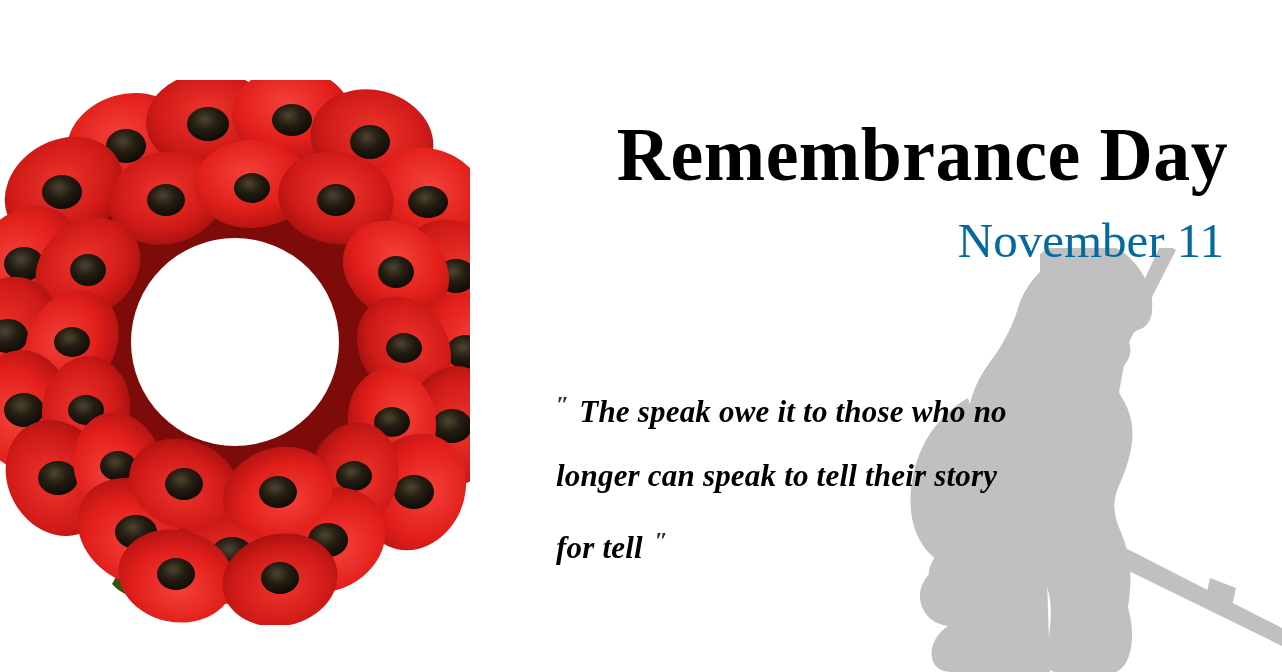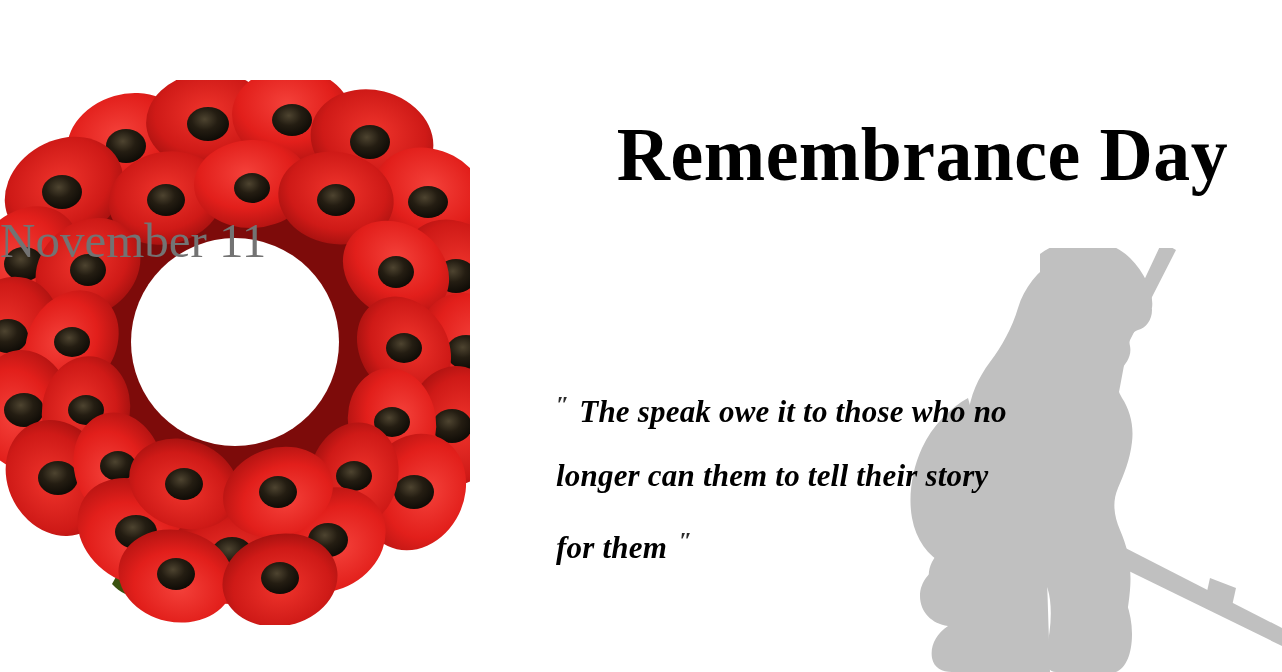--- a/index.html
+++ b/index.html
@@ -65,26 +65,26 @@
     transform: scaleX(0.97);
     transform-origin: 100% 50%;
     white-space: nowrap;
   }
 
   #subtitle {
     position: absolute;
     left: 0;
     top: 196px;
     width: 1224px;
-    text-align: left;
+    text-align: right;
     font-family: "Liberation Serif", serif;
     font-weight: 400;
     font-size: 49px;
     line-height: 1;
-    color: #737373;
+    color: #0369a1;
     white-space: nowrap;
   }
 
   #quote {
     position: absolute;
     left: 556px;
     top: 352px;
     width: 660px;
     font-family: "Liberation Serif", serif;
     font-style: italic;
@@ -363,21 +363,21 @@
 
     <div id="title">Remembrance Day</div>
 
     <div id="subtitle">November 11</div>
 
     <div id="quote">
       <span class="quote-line">
         <span class="qmark qmark-open">″</span><span>The speak owe it to those who no</span>
       </span>
       <span class="quote-line">
-        <span>longer can them to tell their story</span>
+        <span>longer can speak to tell their story</span>
       </span>
       <span class="quote-line">
-        <span>for them</span><span class="qmark qmark-close">″</span>
+        <span>for tell</span><span class="qmark qmark-close">″</span>
       </span>
     </div>
 
   </div>
 </div>
 
 </body></html>

